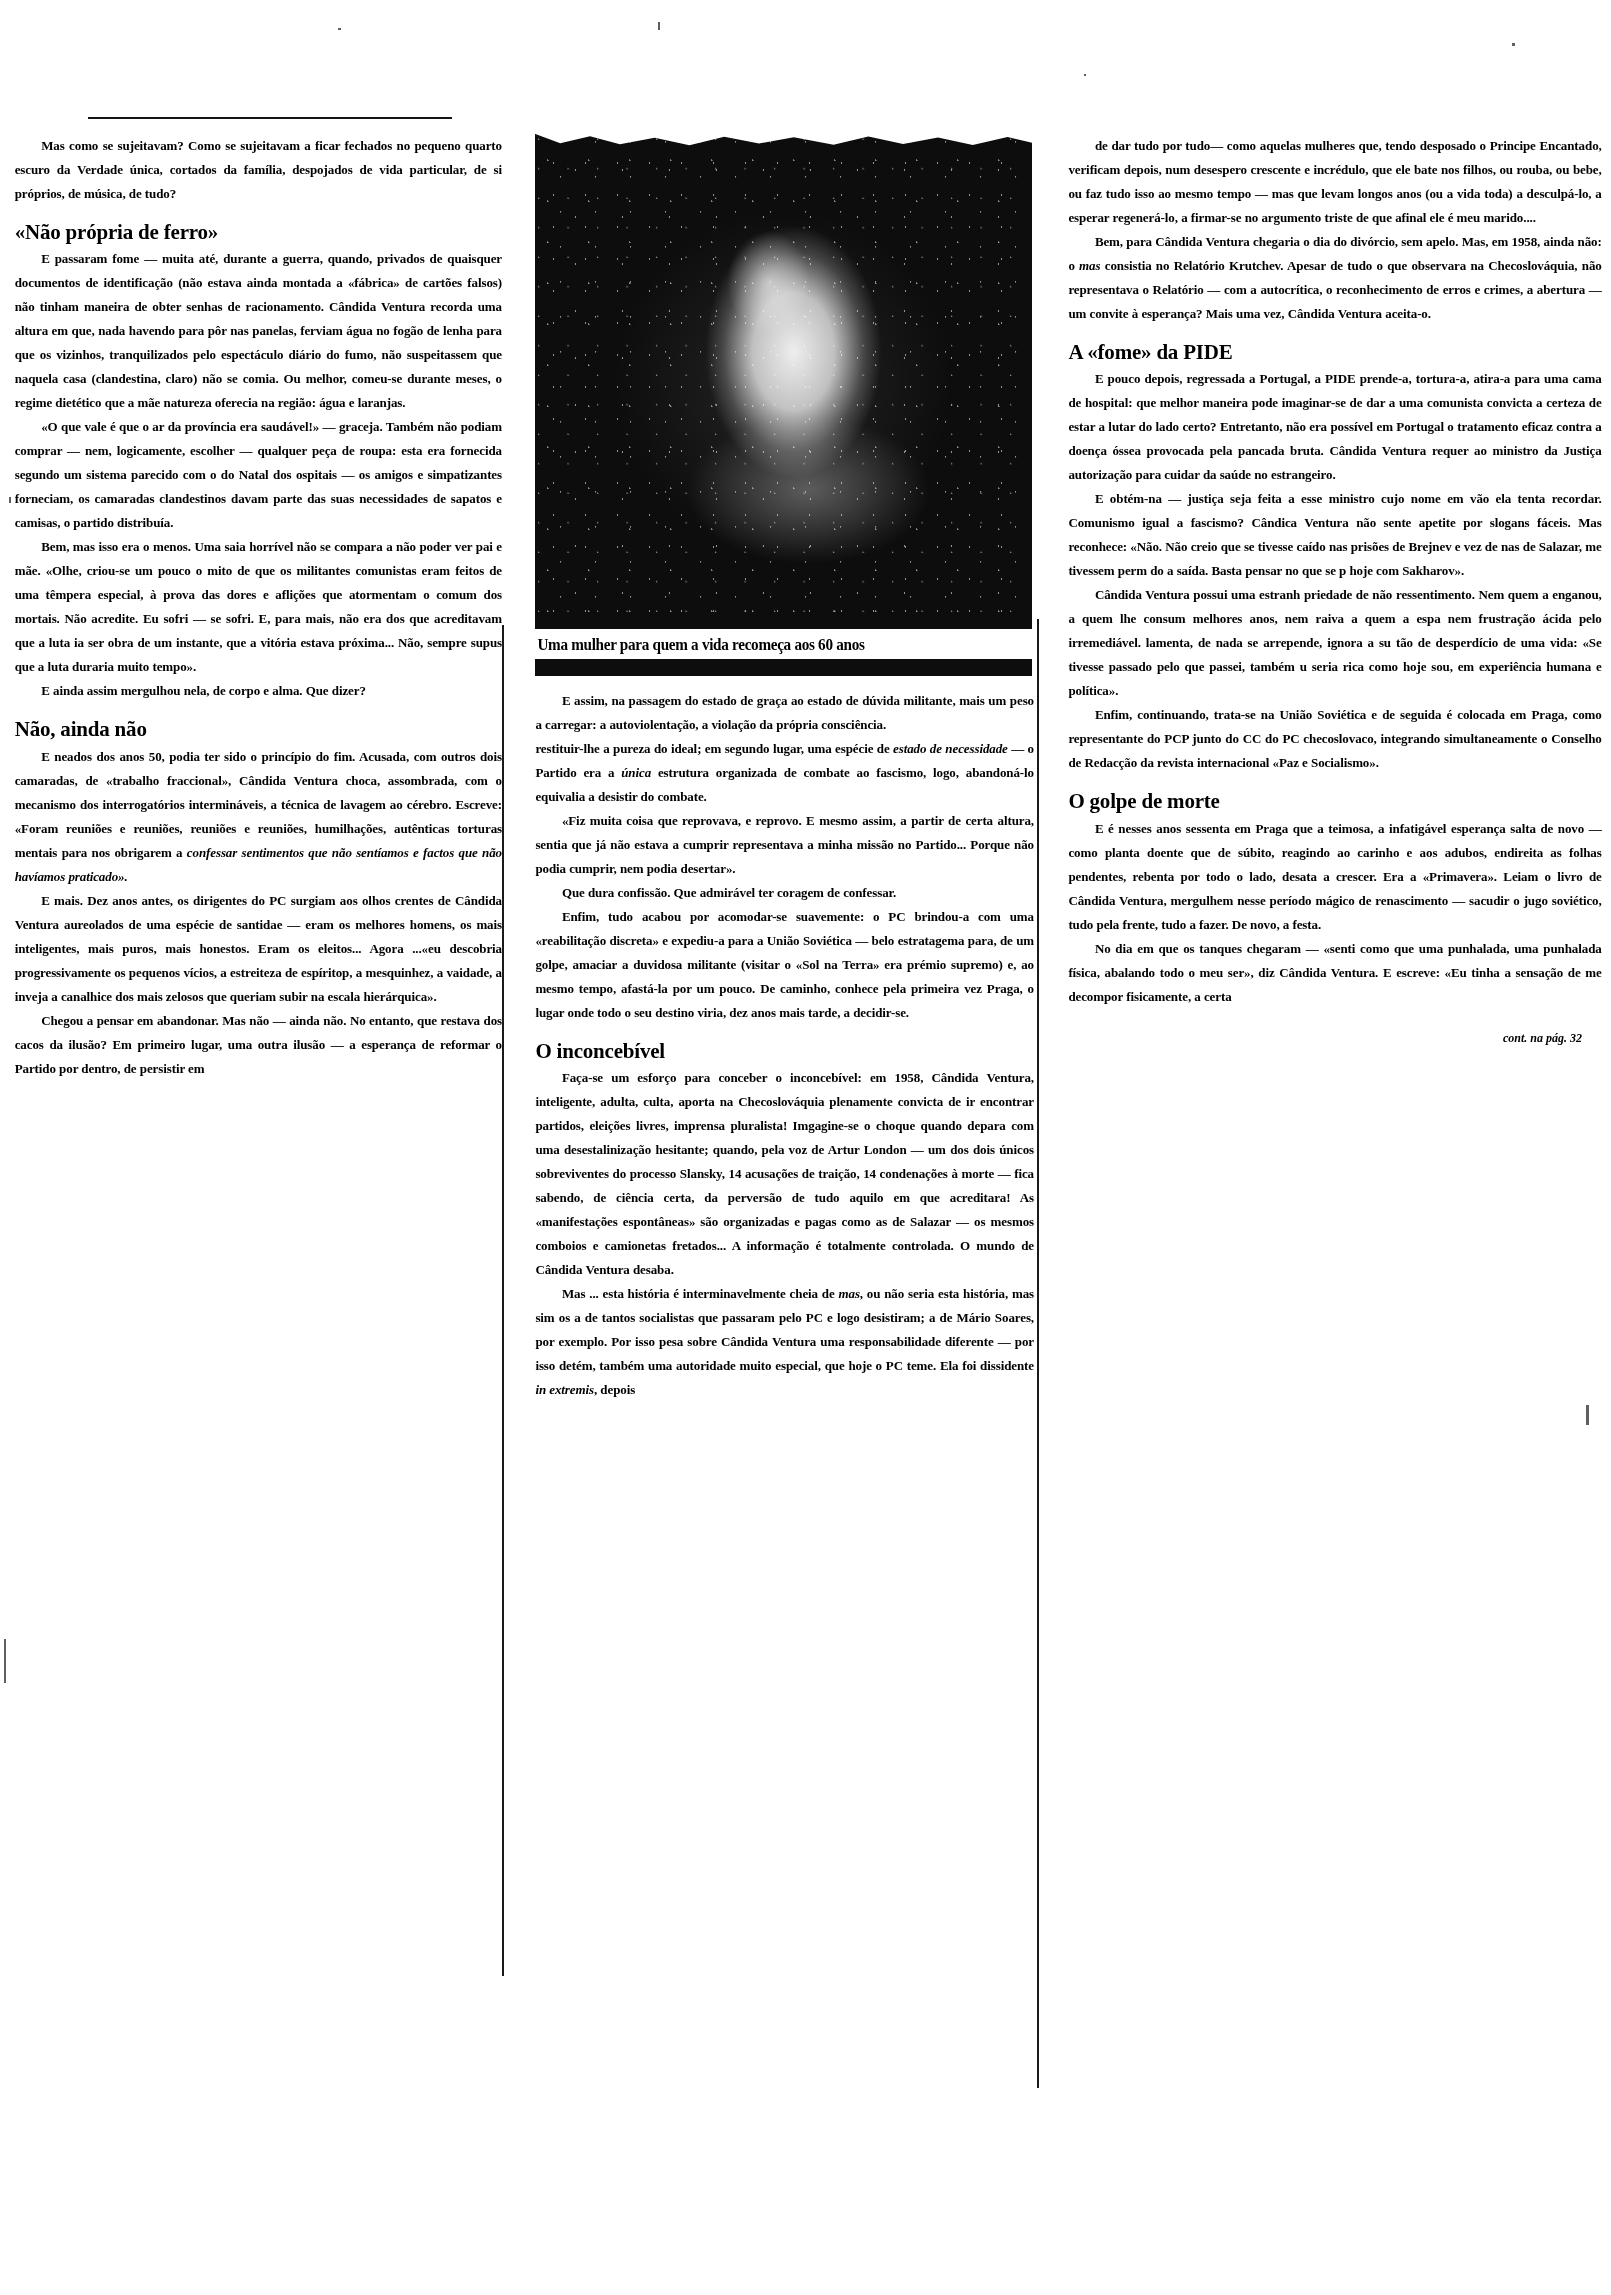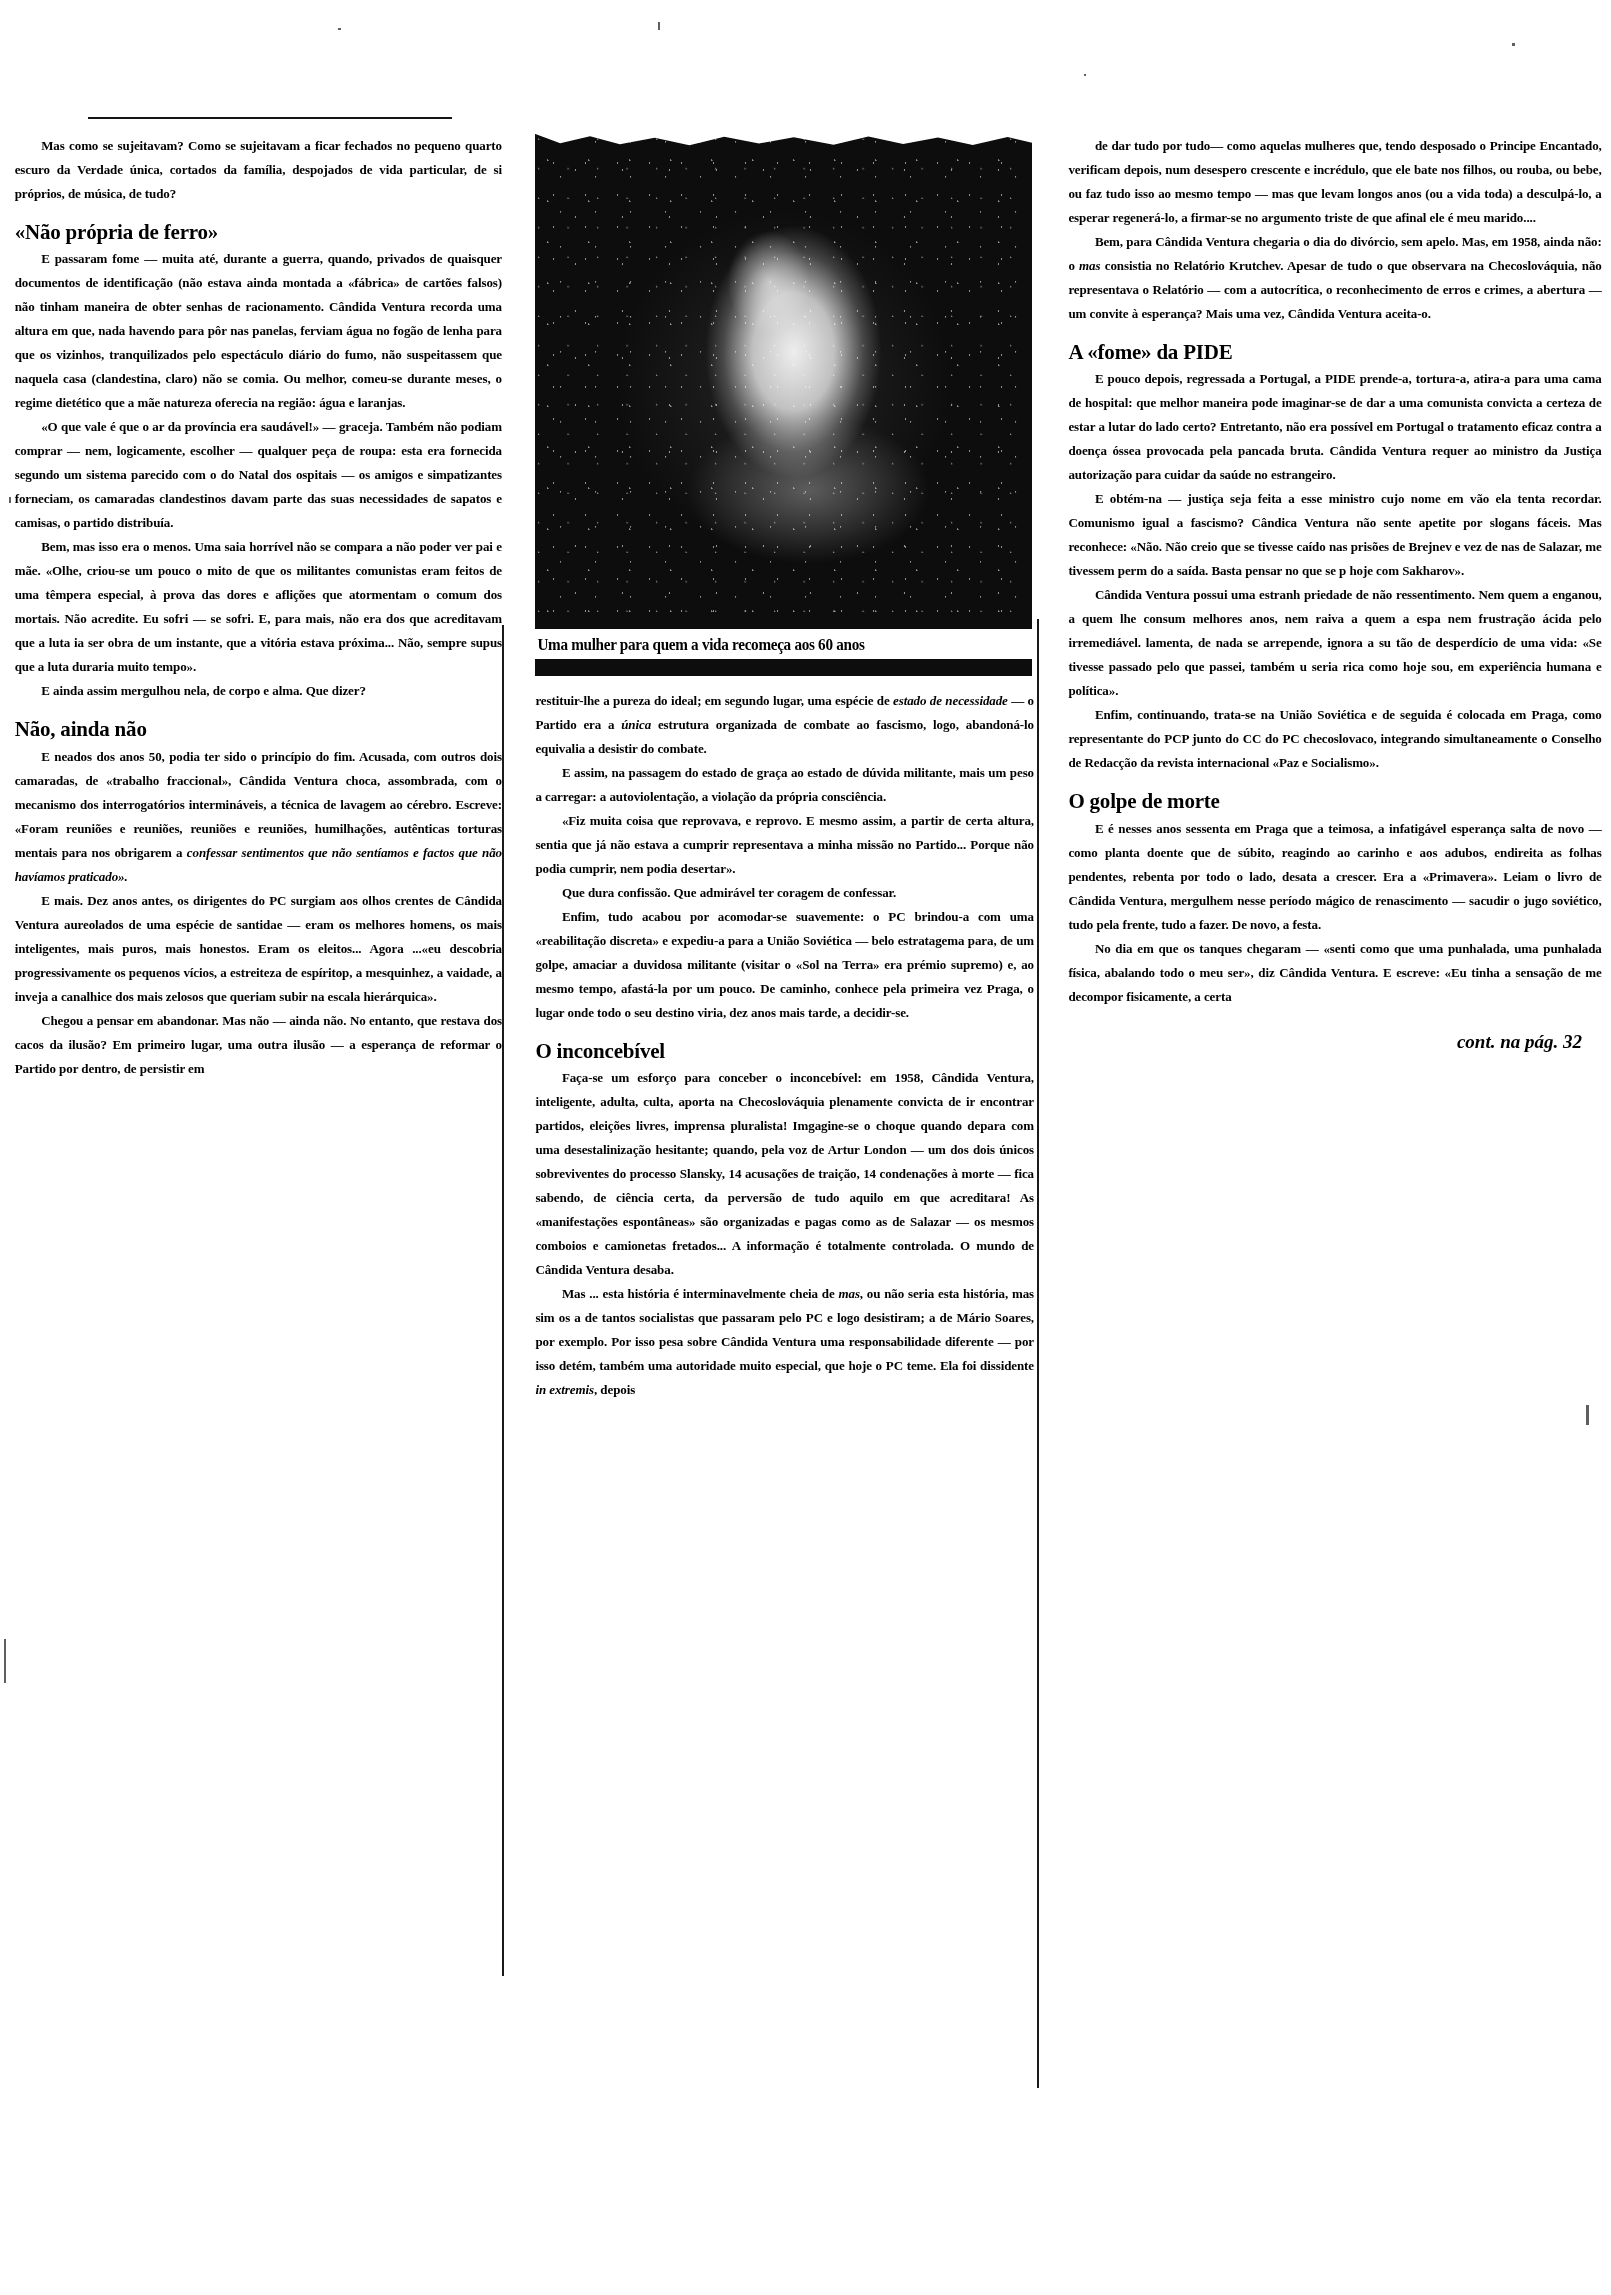--- a/index.html
+++ b/index.html
@@ -146,21 +146,21 @@
   .caption-bar {
     width: 497px;
     height: 16.7px;
     background: #0d0d0d;
     margin-bottom: 12.8px;
   }
 
   .contd {
     margin-top: 22.6px;
     text-align: right;
-    font-size: 19px;
+    font-size: 12px;
     font-style: italic;
     font-weight: 600;
     padding-right: 19.7px;
   }
 
   
   .clip-right { overflow: hidden; }
 </style>
 </head>
 <body>
@@ -211,23 +211,23 @@
       <div class="photo-block">
         <div class="photo">
           <div class="halftone"></div>
           <div class="speckle"></div>
           <div class="topfray"></div>
         </div>
         <div class="photo-caption">Uma mulher para quem a vida recomeça aos 60 anos</div>
         <div class="caption-bar"></div>
       </div>
 
+      <p class="body">E assim, na passagem do estado de graça ao estado de dúvida militante, mais um peso a carregar: a autoviolentação, a violação da própria consciência.</p>
+
       <p class="body noindent"><span>restituir-lhe a pureza do ideal; em segundo lugar, uma espécie de </span><i>estado de necessidade</i><span> — o Partido era a </span><i>única</i><span> estrutura organizada de combate ao fascismo, logo, abandoná-lo equivalia a desistir do combate.</span></p>
-
-      <p class="body">E assim, na passagem do estado de graça ao estado de dúvida militante, mais um peso a carregar: a autoviolentação, a violação da própria consciência.</p>
 
       <p class="body">«Fiz muita coisa que reprovava, e reprovo. E mesmo assim, a partir de certa altura, sentia que já não estava a cumprir representava a minha missão no Partido... Porque não podia cumprir, nem podia desertar».</p>
 
       <p class="body">Que dura confissão. Que admirável ter coragem de confessar.</p>
 
       <p class="body">Enfim, tudo acabou por acomodar-se suavemente: o PC brindou-a com uma «reabilitação discreta» e expediu-a para a União Soviética — belo estratagema para, de um golpe, amaciar a duvidosa militante (visitar o «Sol na Terra» era prémio supremo) e, ao mesmo tempo, afastá-la por um pouco. De caminho, conhece pela primeira vez Praga, o lugar onde todo o seu destino viria, dez anos mais tarde, a decidir-se.</p>
 
       <h2 class="subhead">O inconcebível</h2>
 
       <p class="body">Faça-se um esforço para conceber o inconcebível: em 1958, Cândida Ventura, inteligente, adulta, culta, aporta na Checoslováquia plenamente convicta de ir encontrar partidos, eleições livres, imprensa pluralista! Imgagine-se o choque quando depara com uma desestalinização hesitante; quando, pela voz de Artur London — um dos dois únicos sobreviventes do processo Slansky, 14 acusações de traição, 14 condenações à morte — fica sabendo, de ciência certa, da perversão de tudo aquilo em que acreditara! As «manifestações espontâneas» são organizadas e pagas como as de Salazar — os mesmos comboios e camionetas fretados... A informação é totalmente controlada. O mundo de Cândida Ventura desaba.</p>

